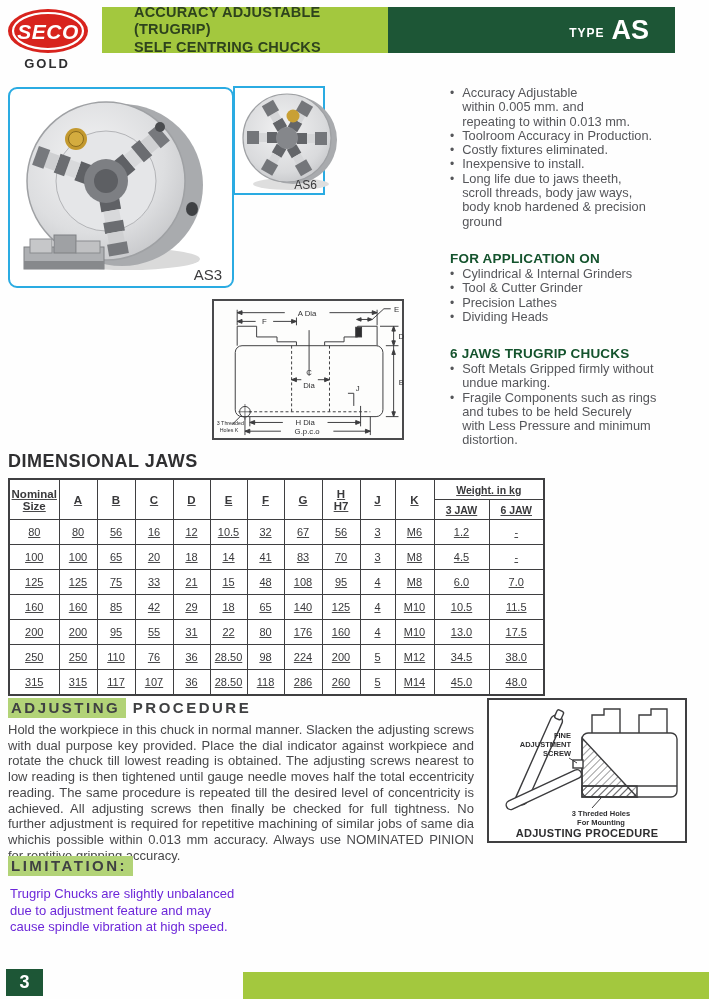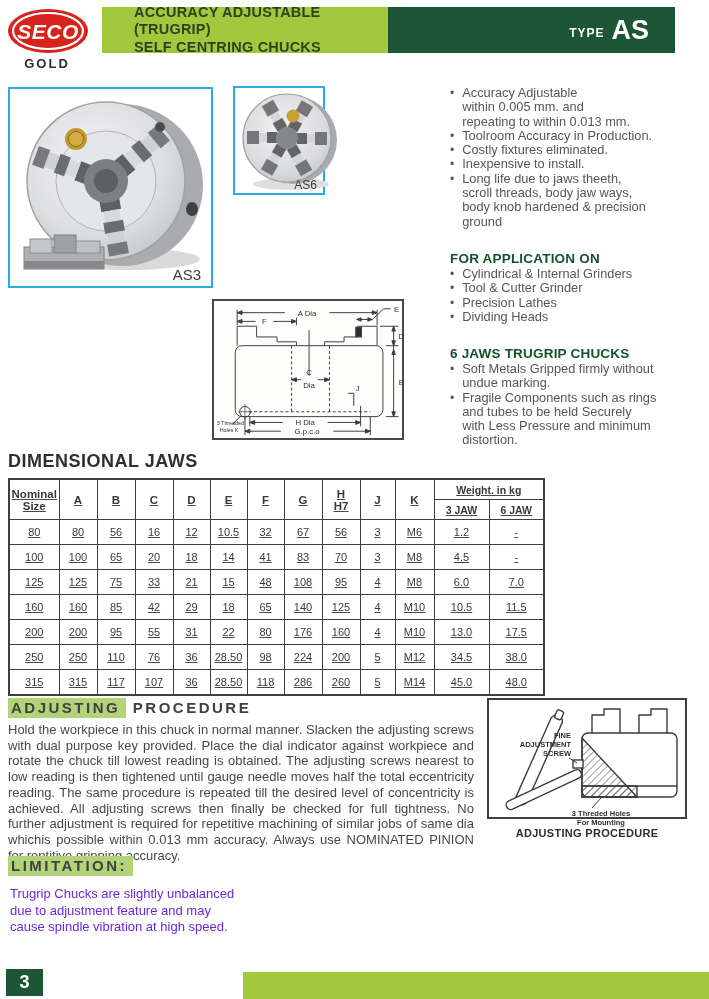--- a/index.html
+++ b/index.html
@@ -14,21 +14,21 @@
   .bar-light{left:102px;top:7px;width:286px;height:46px;background:#a3c83e;
              display:flex;flex-direction:column;justify-content:center;padding-left:32px;box-sizing:border-box;}
   .bar-light .t{font-weight:bold;font-size:14.5px;line-height:17.5px;color:#2e431d;letter-spacing:.2px;}
   .bar-dark{left:388px;top:7px;width:287px;height:46px;background:#1d5636;
             display:flex;align-items:center;justify-content:flex-end;padding-right:26px;box-sizing:border-box;color:#fff;}
   .type-label{font-weight:bold;font-size:12px;letter-spacing:1px;margin-right:7px;margin-top:6px;}
   .type-value{font-weight:bold;font-size:27px;letter-spacing:0px;}
 
   
   .photo-box{border:2px solid #2aabe2;background:#fff;box-sizing:border-box;}
-  .photo-as3{left:8px;top:87px;width:205px;height:201px;}
+  .photo-as3{left:8px;top:87px;width:226px;height:201px;border-radius:9px;}
   .photo-as6{left:220px;top:86px;width:92px;height:109px;margin-left:13px;}
   .photo-cap{position:absolute;font-size:15px;color:#3c3c3e;right:10px;bottom:3px;}
   .photo-as6 .photo-cap{font-size:12px;right:6px;bottom:1px;}
 
   
   .rcol-text{font-size:12.8px;line-height:14.3px;color:#55565a;}
   .b-item{display:flex;gap:8px;align-items:flex-start;}
   .b-item .dot{flex:0 0 auto;font-size:12px;line-height:14.3px;}
   .b-item .btxt{white-space:pre-line;}
   .rcol-head{font-weight:bold;font-size:13.5px;color:#14532d;letter-spacing:.2px;}
@@ -55,21 +55,21 @@
 
   
   .adj-head{left:8px;top:699px;font-size:15px;font-weight:bold;letter-spacing:2.5px;color:#3f4042;}
   .hl{background:#b2d377;padding:1px 6px 2px 3px;}
   .adj-body{left:8px;top:722px;width:466px;font-size:13px;line-height:15.7px;
             text-align:justify;color:#48484a;}
   .lim-head{left:8px;top:857px;font-size:15px;font-weight:bold;letter-spacing:2.5px;color:#3f4042;}
   .lim-body{left:10px;top:886px;width:300px;font-size:13px;line-height:16.5px;white-space:pre-line;color:#6d28d9;}
 
   
-  .adj-diagram{left:487px;top:698px;width:200px;height:121px;border:2px solid #3f3f41;background:#fff;box-sizing:border-box;}
+  .adj-diagram{left:487px;top:698px;width:200px;height:145px;border:2px solid #3f3f41;background:#fff;box-sizing:border-box;}
 
   
   .page-num{left:6px;top:969px;width:37px;height:27px;background:#1d5636;color:#fff;
             display:flex;align-items:center;justify-content:center;font-weight:bold;font-size:18px;}
   .foot-bar{left:243px;top:972px;width:466px;height:27px;background:#a3c83e;}
 
   svg text{font-family:"Liberation Sans",sans-serif;}
 </style>
 </head>
 <body>

